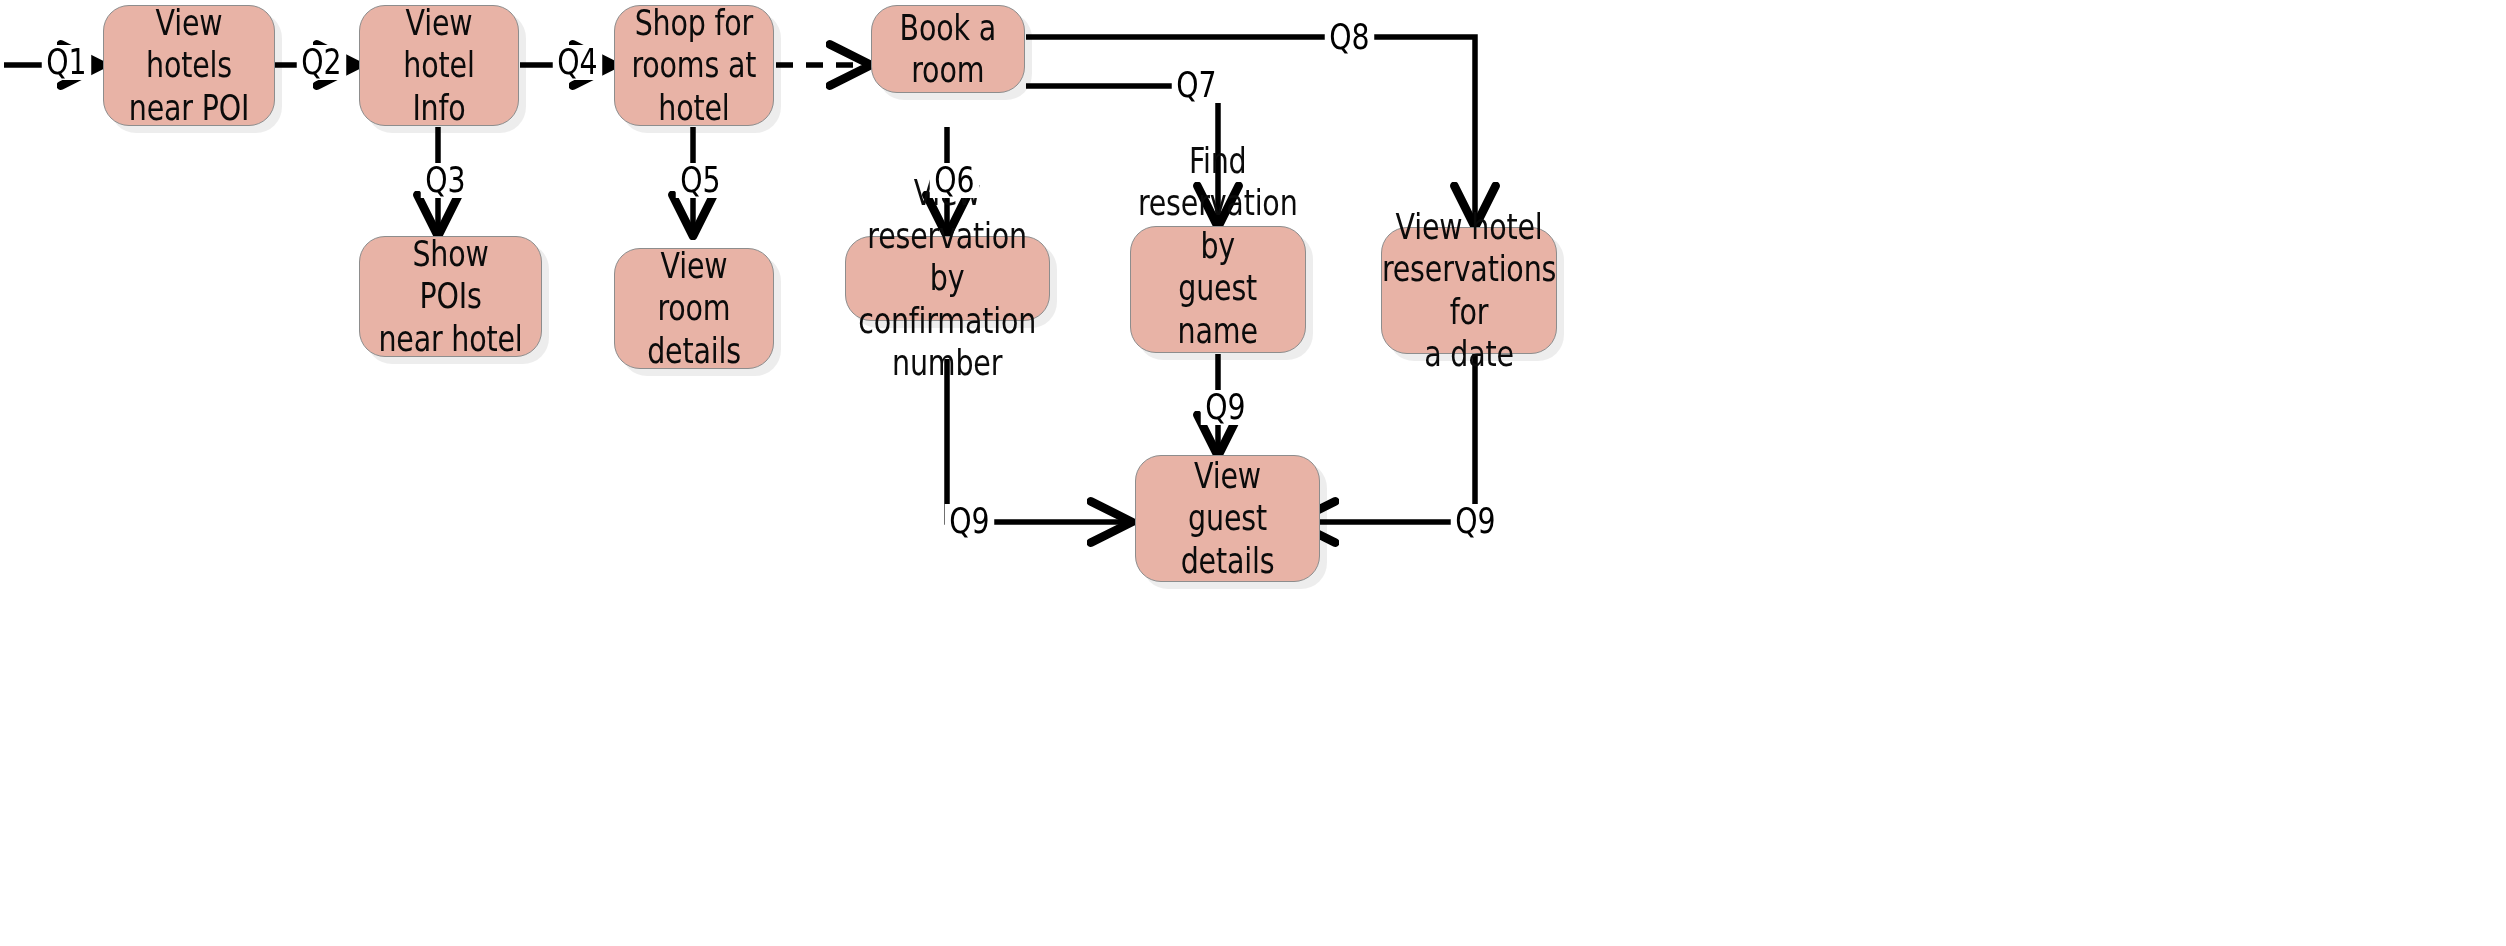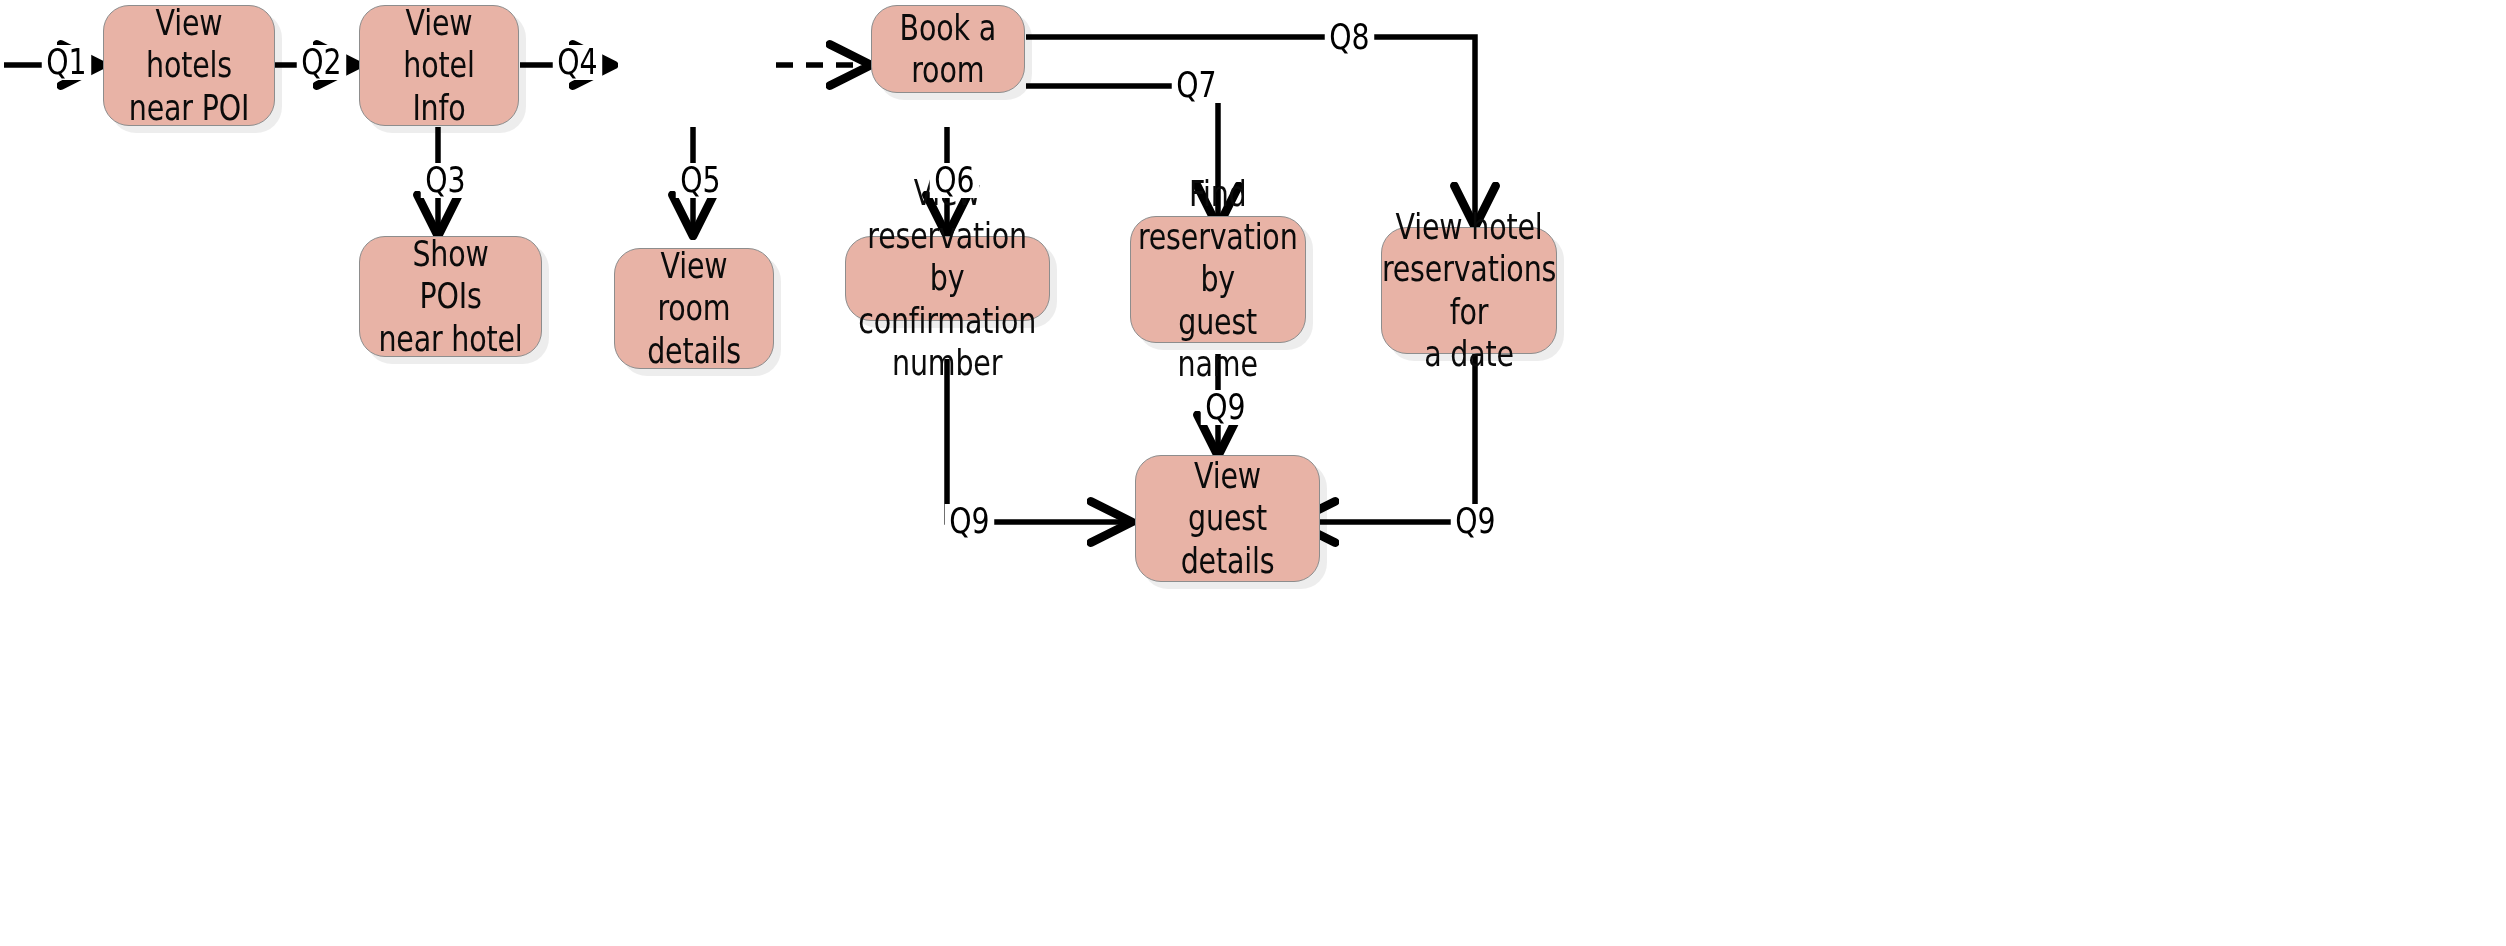--- a/index.html
+++ b/index.html
@@ -84,20 +84,25 @@
   <div class="node-box" style="left:103px;top:5px;width:172px;height:121px;">
     <span class="node-label">View hotels
 near POI</span>
   </div>
 
   <div class="node-box" style="left:359px;top:5px;width:160px;height:121px;">
     <span class="node-label">View hotel
 Info</span>
   </div>
 
+  <div class="node-box" style="left:614px;top:5px;width:160px;height:121px;">
+    <span class="node-label">Shop for
+rooms at
+hotel</span>
+  </div>
 
   <div class="node-box" style="left:871px;top:5px;width:154px;height:88px;">
     <span class="node-label">Book a
 room</span>
   </div>
 
   <div class="node-box" style="left:359px;top:236px;width:183px;height:121px;">
     <span class="node-label">Show POIs
 near hotel</span>
   </div>
@@ -106,21 +111,21 @@
     <span class="node-label">View room
 details</span>
   </div>
 
   <div class="node-box" style="left:845px;top:236px;width:205px;height:85px;">
     <span class="node-label">View reservation
 by confirmation
 number</span>
   </div>
 
-  <div class="node-box" style="left:1130px;top:216px;width:176px;height:127px;">
+  <div class="node-box" style="left:1130px;top:226px;width:176px;height:127px;align-items:flex-end;">
     <span class="node-label">Find
 reservation by
 guest name</span>
   </div>
 
   <div class="node-box" style="left:1381px;top:227px;width:176px;height:127px;">
     <span class="node-label">View hotel
 reservations for
 a date</span>
   </div>

